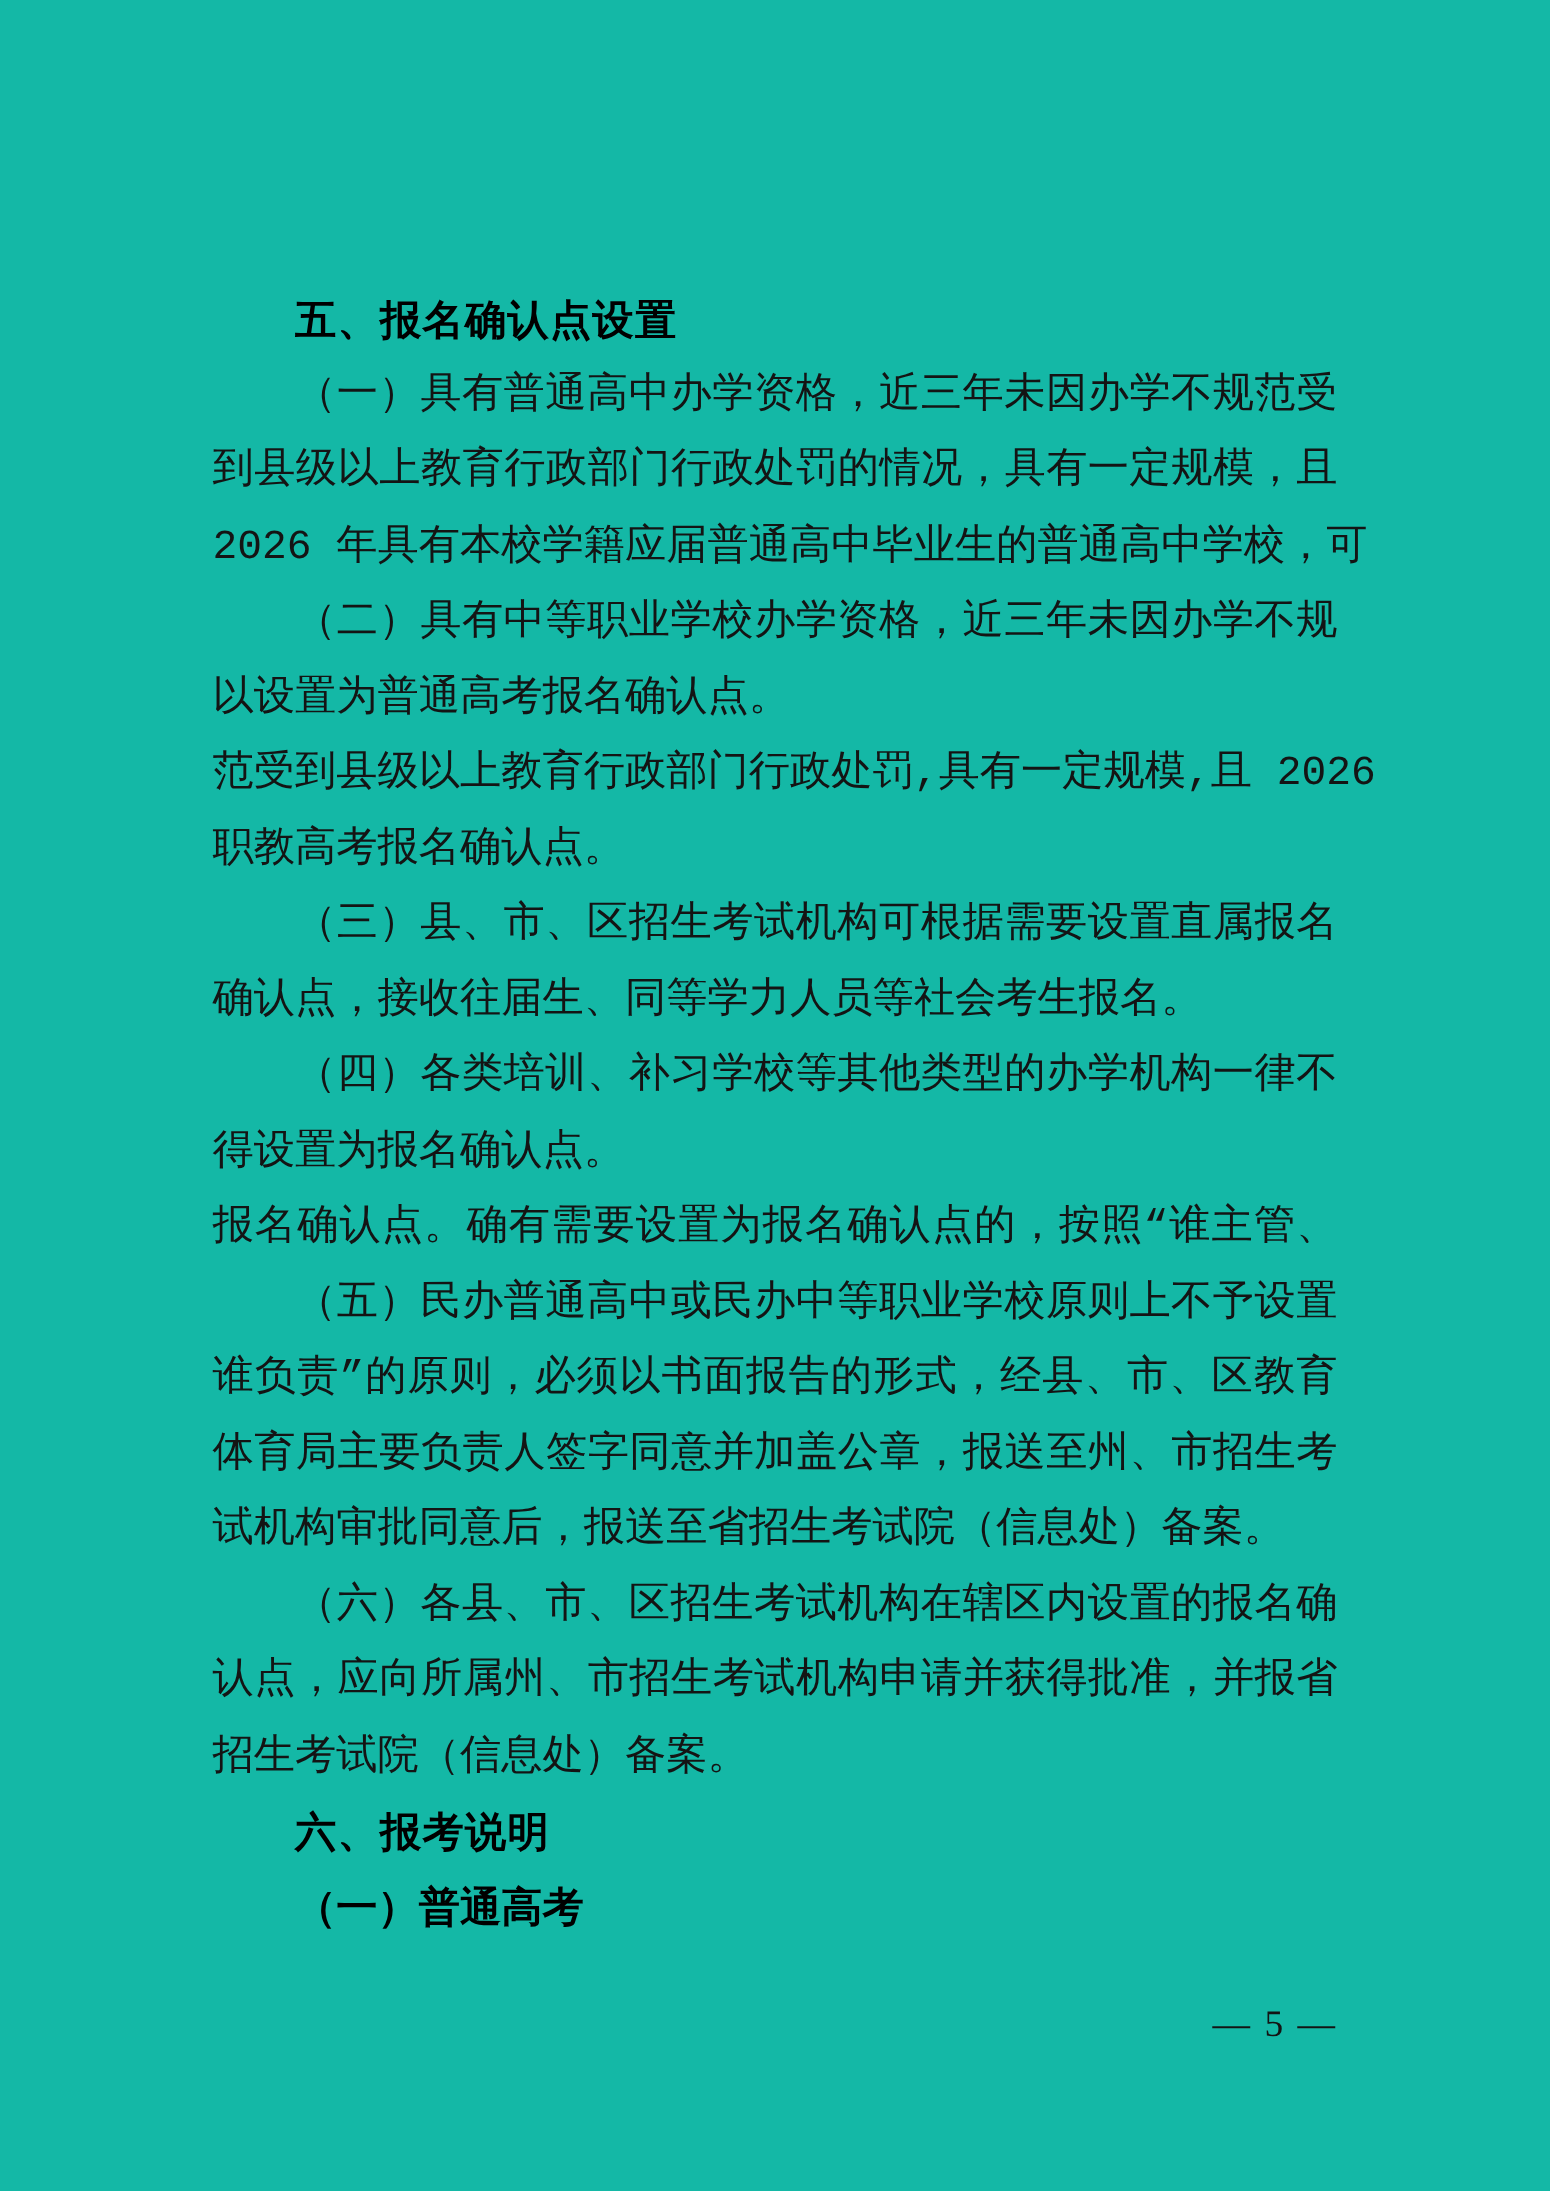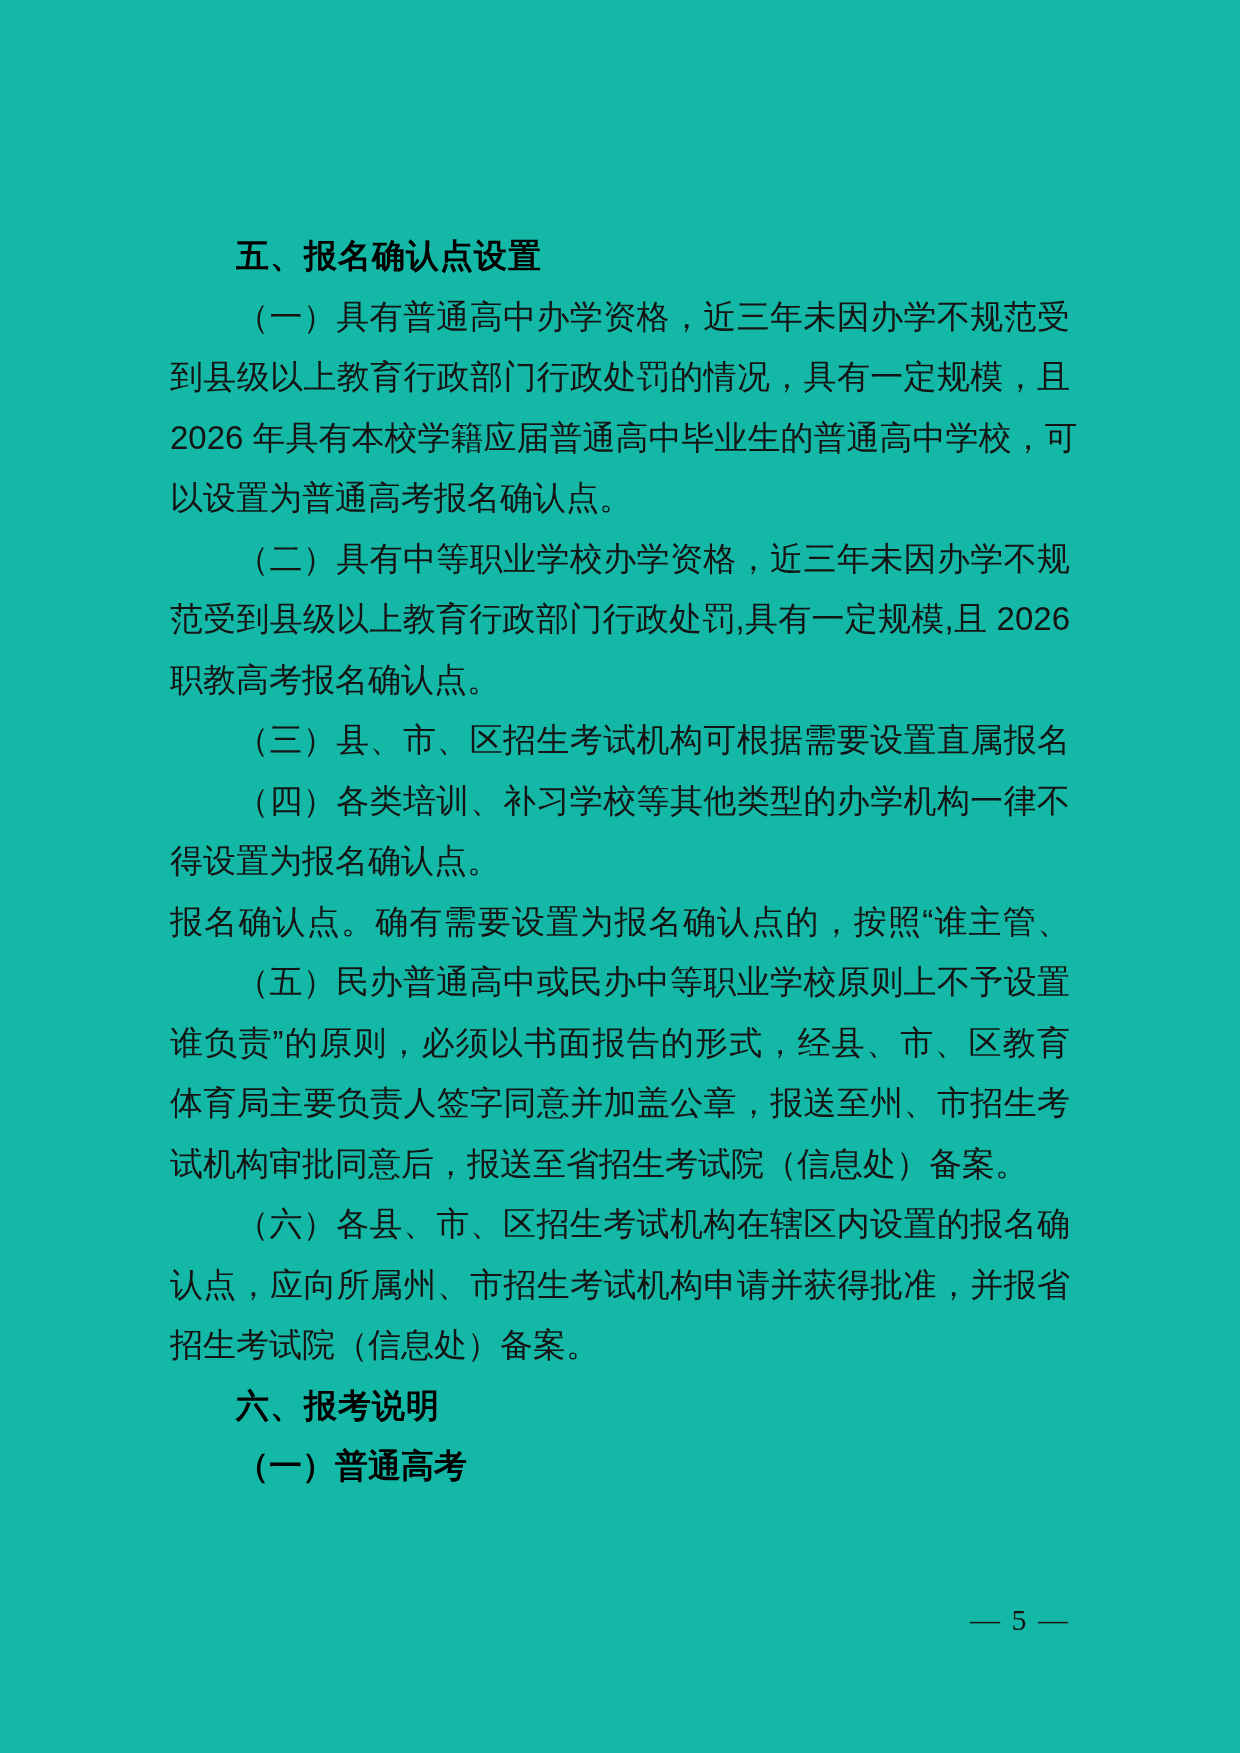--- a/index.html
+++ b/index.html
@@ -23,21 +23,21 @@
     position: absolute;
     top: 226px;
     left: 170px;
     width: 900px;
   }
   .line {
     height: 60.5px;
     line-height: 60.5px;
     font-size: 33px;
     white-space: nowrap;
-    font-family: Liberation Sans, sans-serif;
+    font-family: Liberation Mono, monospace;
     color: #141414;
   }
   
   .line.body {
     text-align: justify;
     text-align-last: justify;
   }
   .line.body.last {
     text-align: left;
     text-align-last: left;
@@ -72,25 +72,26 @@
 </style>
 </head>
 <body>
 
 <div class="page">
   <div class="doc-body">
       <div class="line heading">五、报名确认点设置</div>
       <div class="line body first">（一）具有普通高中办学资格，近三年未因办学不规范受</div>
       <div class="line body">到县级以上教育行政部门行政处罚的情况，具有一定规模，且</div>
       <div class="line body">2026 年具有本校学籍应届普通高中毕业生的普通高中学校，可</div>
+      <div class="line body first">（二）具有中等职业学校办学资格，近三年未因办学不规</div>
       <div class="line body last">以设置为普通高考报名确认点。</div>
-      <div class="line body first">（二）具有中等职业学校办学资格，近三年未因办学不规</div>
       <div class="line body">范受到县级以上教育行政部门行政处罚,具有一定规模,且 2026</div>
       <div class="line body last">职教高考报名确认点。</div>
       <div class="line body first">（三）县、市、区招生考试机构可根据需要设置直属报名</div>
+      <div class="line body last">确认点，接收往届生、同等学力人员等社会考生报名。</div>
       <div class="line body first">（四）各类培训、补习学校等其他类型的办学机构一律不</div>
       <div class="line body last">得设置为报名确认点。</div>
       <div class="line body">报名确认点。确有需要设置为报名确认点的，按照“谁主管、</div>
       <div class="line body first">（五）民办普通高中或民办中等职业学校原则上不予设置</div>
       <div class="line body">谁负责”的原则，必须以书面报告的形式，经县、市、区教育</div>
       <div class="line body">体育局主要负责人签字同意并加盖公章，报送至州、市招生考</div>
       <div class="line body last">试机构审批同意后，报送至省招生考试院（信息处）备案。</div>
       <div class="line body first">（六）各县、市、区招生考试机构在辖区内设置的报名确</div>
       <div class="line body">认点，应向所属州、市招生考试机构申请并获得批准，并报省</div>
       <div class="line body last">招生考试院（信息处）备案。</div>

